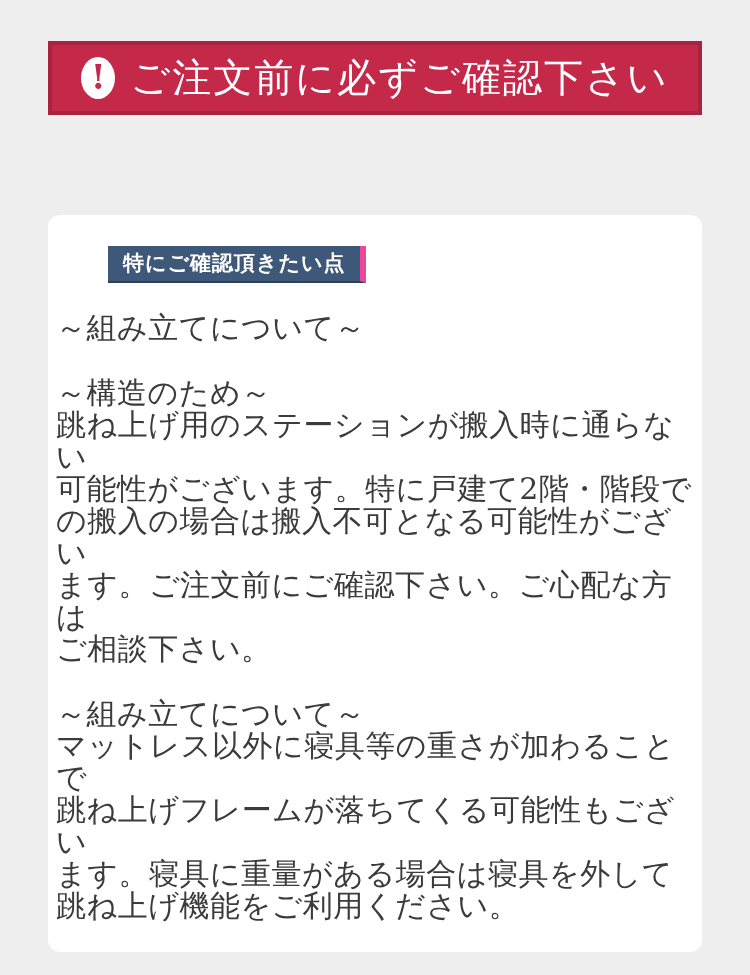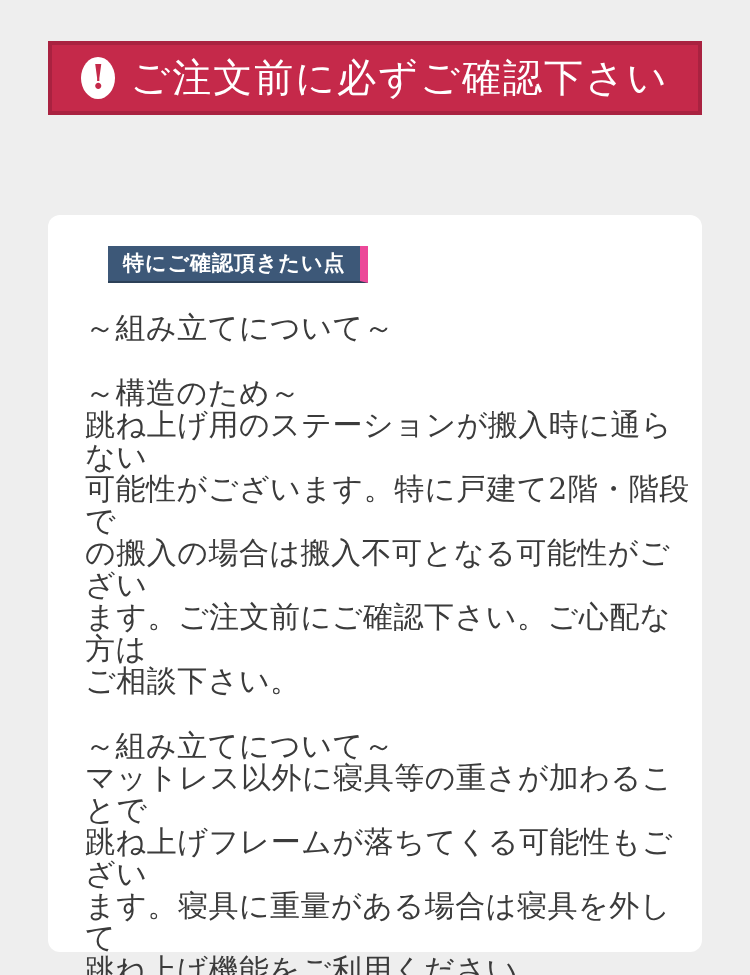--- a/index.html
+++ b/index.html
@@ -43,37 +43,37 @@
     margin: 100px auto 0;
     width: 654px; height: 737px;
     background: #ffffff;
     border-radius: 12px;
     padding-top: 31px;
   }
   .badge {
     display: inline-block;
     margin-left: 60px;
     background: #3d5878;
-    border-right: 8px solid #ec4899;
+    border-right: 6px solid #ec4899;
     border-bottom: 2px solid #2c4158;
     color: #ffffff;
     font-family: "DejaVu Sans", sans-serif;
     font-weight: bold;
     font-size: 21px;
     letter-spacing: 1px;
     padding: 3px 15px 4px 15px;
   }
   .content {
     padding: 29px 8px 0 8px;
     color: #3b3b3b;
     font-size: 30px;
     line-height: 32px;
     letter-spacing: 0.5px;
   }
-  .section { margin-bottom: 33px; margin-left: 29px; }
+  .section { margin-bottom: 33px; }
   .section:last-child { margin-bottom: 0; }
   .section-title { white-space: nowrap; }
   .section-body { white-space: pre-line; }
 </style>
 </head>
 <body>
 
 <div class="banner">
   <div class="banner-icon">!</div>
   <div class="banner-text">ご注文前に必ずご確認下さい</div>

